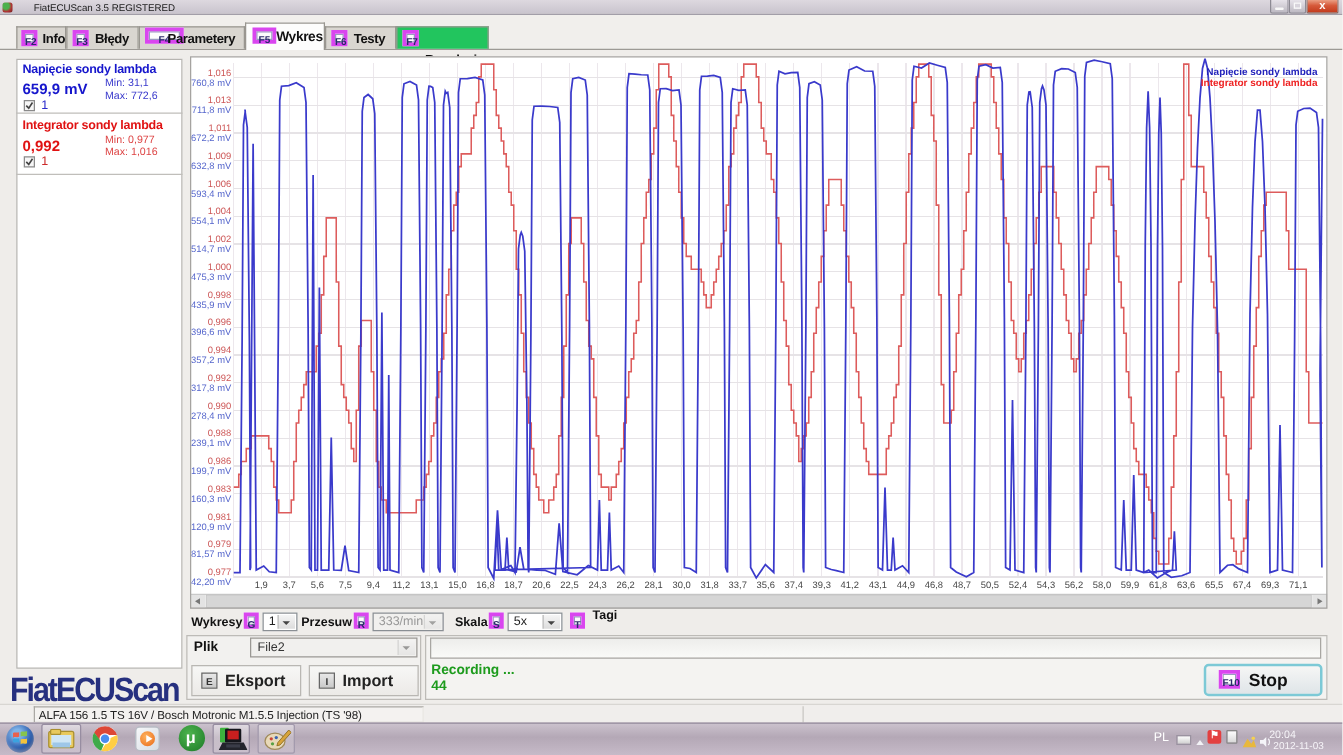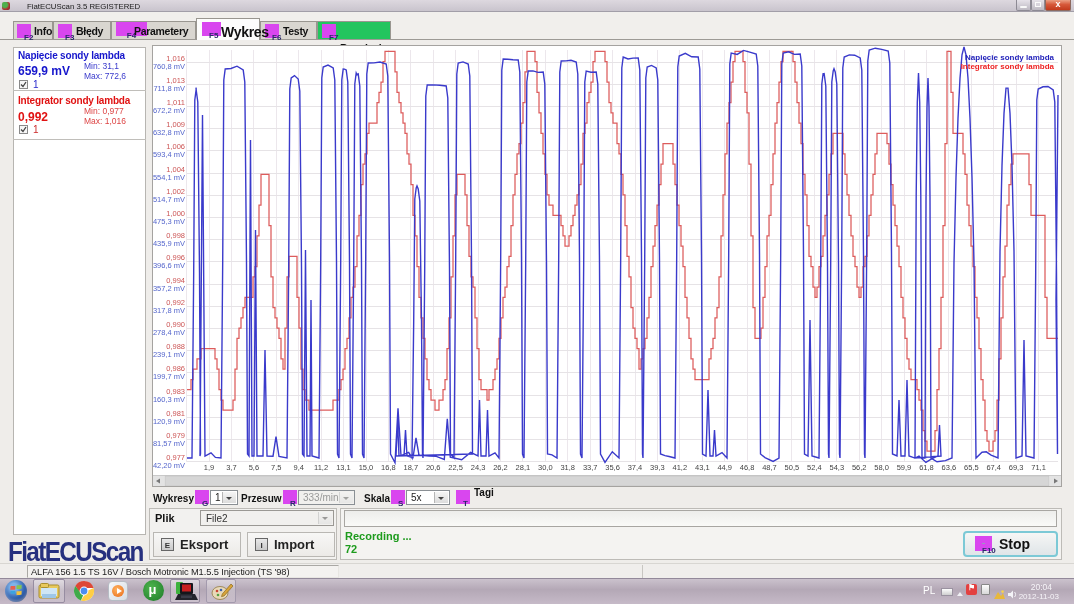--- a/index.html
+++ b/index.html
@@ -1,20 +1,20 @@
 <!DOCTYPE html>
 <html><head><meta charset="utf-8">
 <style>
 * { margin:0; padding:0; box-sizing:border-box; }
 html,body { width:1074px; height:604px; overflow:hidden; }
 body { font-family:"Liberation Sans", sans-serif; background:#efedea; position:relative; }
 #win { position:absolute; left:0; top:0; width:1074px; height:604px; }
 .abs { position:absolute; }
 .b { font-weight:bold; }
-.keycap { position:absolute; background:#fdfdfd; border:7px solid #d946ef; color:#2a2a6a;
+.keycap { position:absolute; background:#fdfdfd; border:3px solid #d946ef; color:#2a2a6a;
   font-weight:bold; text-align:center; box-shadow: inset 0 0 0 1px #9a9ac0; }
 .panel { position:absolute; background:#fff; border:1px solid #b4b2ae; }
 .grpbox { position:absolute; border:1px solid #bdbbb7; background:#f4f3f1; }
 .dd { position:absolute; background:#fff; border:1px solid #8a8f94; }
 .dd .arr { position:absolute; right:1px; top:1px; bottom:1px; width:14px; background:linear-gradient(#f5f5f5,#dcdcdc); border-left:1px solid #b5b5b5; }
 .dd .arr:after { content:""; position:absolute; left:3px; top:5px; border:3.5px solid transparent; border-top-color:#444; }
 .btn { position:absolute; background:linear-gradient(#f7f7f6,#eceae7); border:1px solid #b9b7b3; }
 </style></head>
 <body>
 <div id="win">
@@ -40,21 +40,21 @@
 <div class="abs" style="left:53px;top:21px;width:58px;height:18px;background:#d9d6d0;border:1px solid #999690;border-bottom:none">
   <div class="keycap" style="left:4px;top:2px;width:13px;height:13px;font-size:8px;line-height:13px">F3</div>
   <div class="abs b" style="left:22px;top:3px;font-size:10.5px;letter-spacing:-0.3px;color:#111">Błędy</div>
     </div>
 <div class="abs" style="left:111px;top:21px;width:85px;height:18px;background:#d9d6d0;border:1px solid #999690;border-bottom:none">
   <div class="keycap" style="left:4px;top:0;width:31px;height:13px;font-size:8px;line-height:13px">F4</div>
   <div class="abs b" style="left:22px;top:3px;font-size:10.5px;letter-spacing:-0.3px;color:#111">Parametery</div>
     </div>
 <div class="abs" style="left:196px;top:18px;width:64px;height:22px;background:#fdfdfc;border:1px solid #999690;border-bottom:none;z-index:3">
   <div class="keycap" style="left:5px;top:3px;width:19px;height:13px;font-size:8px;line-height:13px">F5</div>
-  <div class="abs b" style="left:24px;top:5px;font-size:14px;letter-spacing:-0.3px;color:#111">Wykres</div>
+  <div class="abs b" style="left:24px;top:5px;font-size:11px;letter-spacing:-0.3px;color:#111">Wykres</div>
     </div>
 <div class="abs" style="left:260px;top:21px;width:57px;height:18px;background:#d9d6d0;border:1px solid #999690;border-bottom:none">
   <div class="keycap" style="left:4px;top:2px;width:13px;height:13px;font-size:8px;line-height:13px">F6</div>
   <div class="abs b" style="left:22px;top:3px;font-size:10.5px;letter-spacing:-0.3px;color:#111">Testy</div>
     </div>
 <div class="abs" style="left:317px;top:21px;width:74px;height:18px;background:#22c55e;border:1px solid #999690;border-bottom:none">
   <div class="keycap" style="left:4px;top:2px;width:13px;height:13px;font-size:8px;line-height:13px">F7</div>
   <div class="abs b" style="left:22px;top:20px;font-size:10.5px;letter-spacing:-0.3px;color:#111">Regulacje</div>
     </div>
 
@@ -273,21 +273,21 @@
   <div class="abs b" style="left:26px;top:4px;font-size:13px;color:#222">Eksport</div>
     </div>
 <div class="btn" style="left:247px;top:532px;width:88px;height:25px">
   <div class="abs" style="left:7px;top:5px;width:13px;height:13px;background:linear-gradient(#e8e8e8,#c9c9c9);border:1px solid #666;color:#333;font-size:8px;font-weight:bold;text-align:center;line-height:13px">I</div>
   <div class="abs b" style="left:26px;top:4px;font-size:13px;color:#222">Import</div>
     </div>
 
 <div class="grpbox" style="left:340px;top:508px;width:722px;height:52px;background:#f4f3f1"></div>
 <div class="abs" style="left:344px;top:510px;width:713px;height:17px;background:linear-gradient(#ededeb,#fafaf8);border:1px solid #a8a6a2"></div>
 <div class="abs b" style="left:345px;top:530px;font-size:11px;color:#1d9b1d">Recording ...</div>
-<div class="abs b" style="left:345px;top:543px;font-size:11px;color:#1d9b1d">72</div>
+<div class="abs b" style="left:345px;top:543px;font-size:11px;color:#1d9b1d">44</div>
 <div class="abs" style="left:963px;top:531px;width:95px;height:26px;background:linear-gradient(#f6f6f5,#dfe5e8);border:2px solid #7cc9d6;border-radius:4px">
   <div class="keycap" style="left:10px;top:3px;width:17px;height:15px;font-size:8px;line-height:15px">F10</div>
   <div class="abs b" style="left:34px;top:3px;font-size:14px;color:#111">Stop</div>
     </div>
 
 <div class="abs" style="left:0;top:578px;width:1074px;height:26px;background:linear-gradient(#cdc4cf,#b4a8b6 45%,#bcb0be 70%,#c6bac8)"></div>
 <div class="abs" style="left:0;top:578px;width:1074px;height:1px;background:#93899a"></div>
 
 <div class="abs" style="left:5px;top:580px;width:22px;height:22px;border-radius:50%;background:radial-gradient(circle at 40% 32%,#7fb3e8 0 18%,#2d5fae 55%,#16316b 85%);box-shadow:inset 0 -2px 3px rgba(255,255,255,.35)">
   <svg width="22" height="22" viewBox="0 0 22 22" style="position:absolute;left:0;top:0">
@@ -359,15 +359,15 @@
 <div class="abs" style="left:994px;top:585px;width:11px;height:9px">
   <svg width="11" height="9" viewBox="0 0 11 9">
         <path d="M 0 9 L 4 2 L 7 6 L 9 3 L 11 9 Z" fill="#e8b83c"></path>
         <circle cx="8.6" cy="1.6" r="1.4" fill="#f6d24e"></circle>
       </svg></div>
 <div class="abs" style="left:1008px;top:585px;width:10px;height:9px">
   <svg width="10" height="9" viewBox="0 0 10 9">
         <path d="M 0 3 L 2.5 3 L 5 0.5 L 5 8.5 L 2.5 6 L 0 6 Z" fill="#f4f4f8"></path>
         <path d="M 6.5 2 A 3.4 3.4 0 0 1 6.5 7" stroke="#f4f4f8" stroke-width="1" fill="none"></path>
       </svg></div>
-<div class="abs" style="left:1000px;top:582px;width:52px;font-size:8.5px;color:#f6f4f8;text-align:right">20:04</div>
+<div class="abs" style="left:1000px;top:582px;width:52px;font-size:8.5px;color:#f6f4f8;text-align:center">20:04</div>
 <div class="abs" style="left:1004px;top:592px;width:55px;font-size:8px;color:#f6f4f8;text-align:right">2012-11-03</div>
 
 </div>
 </body></html>

